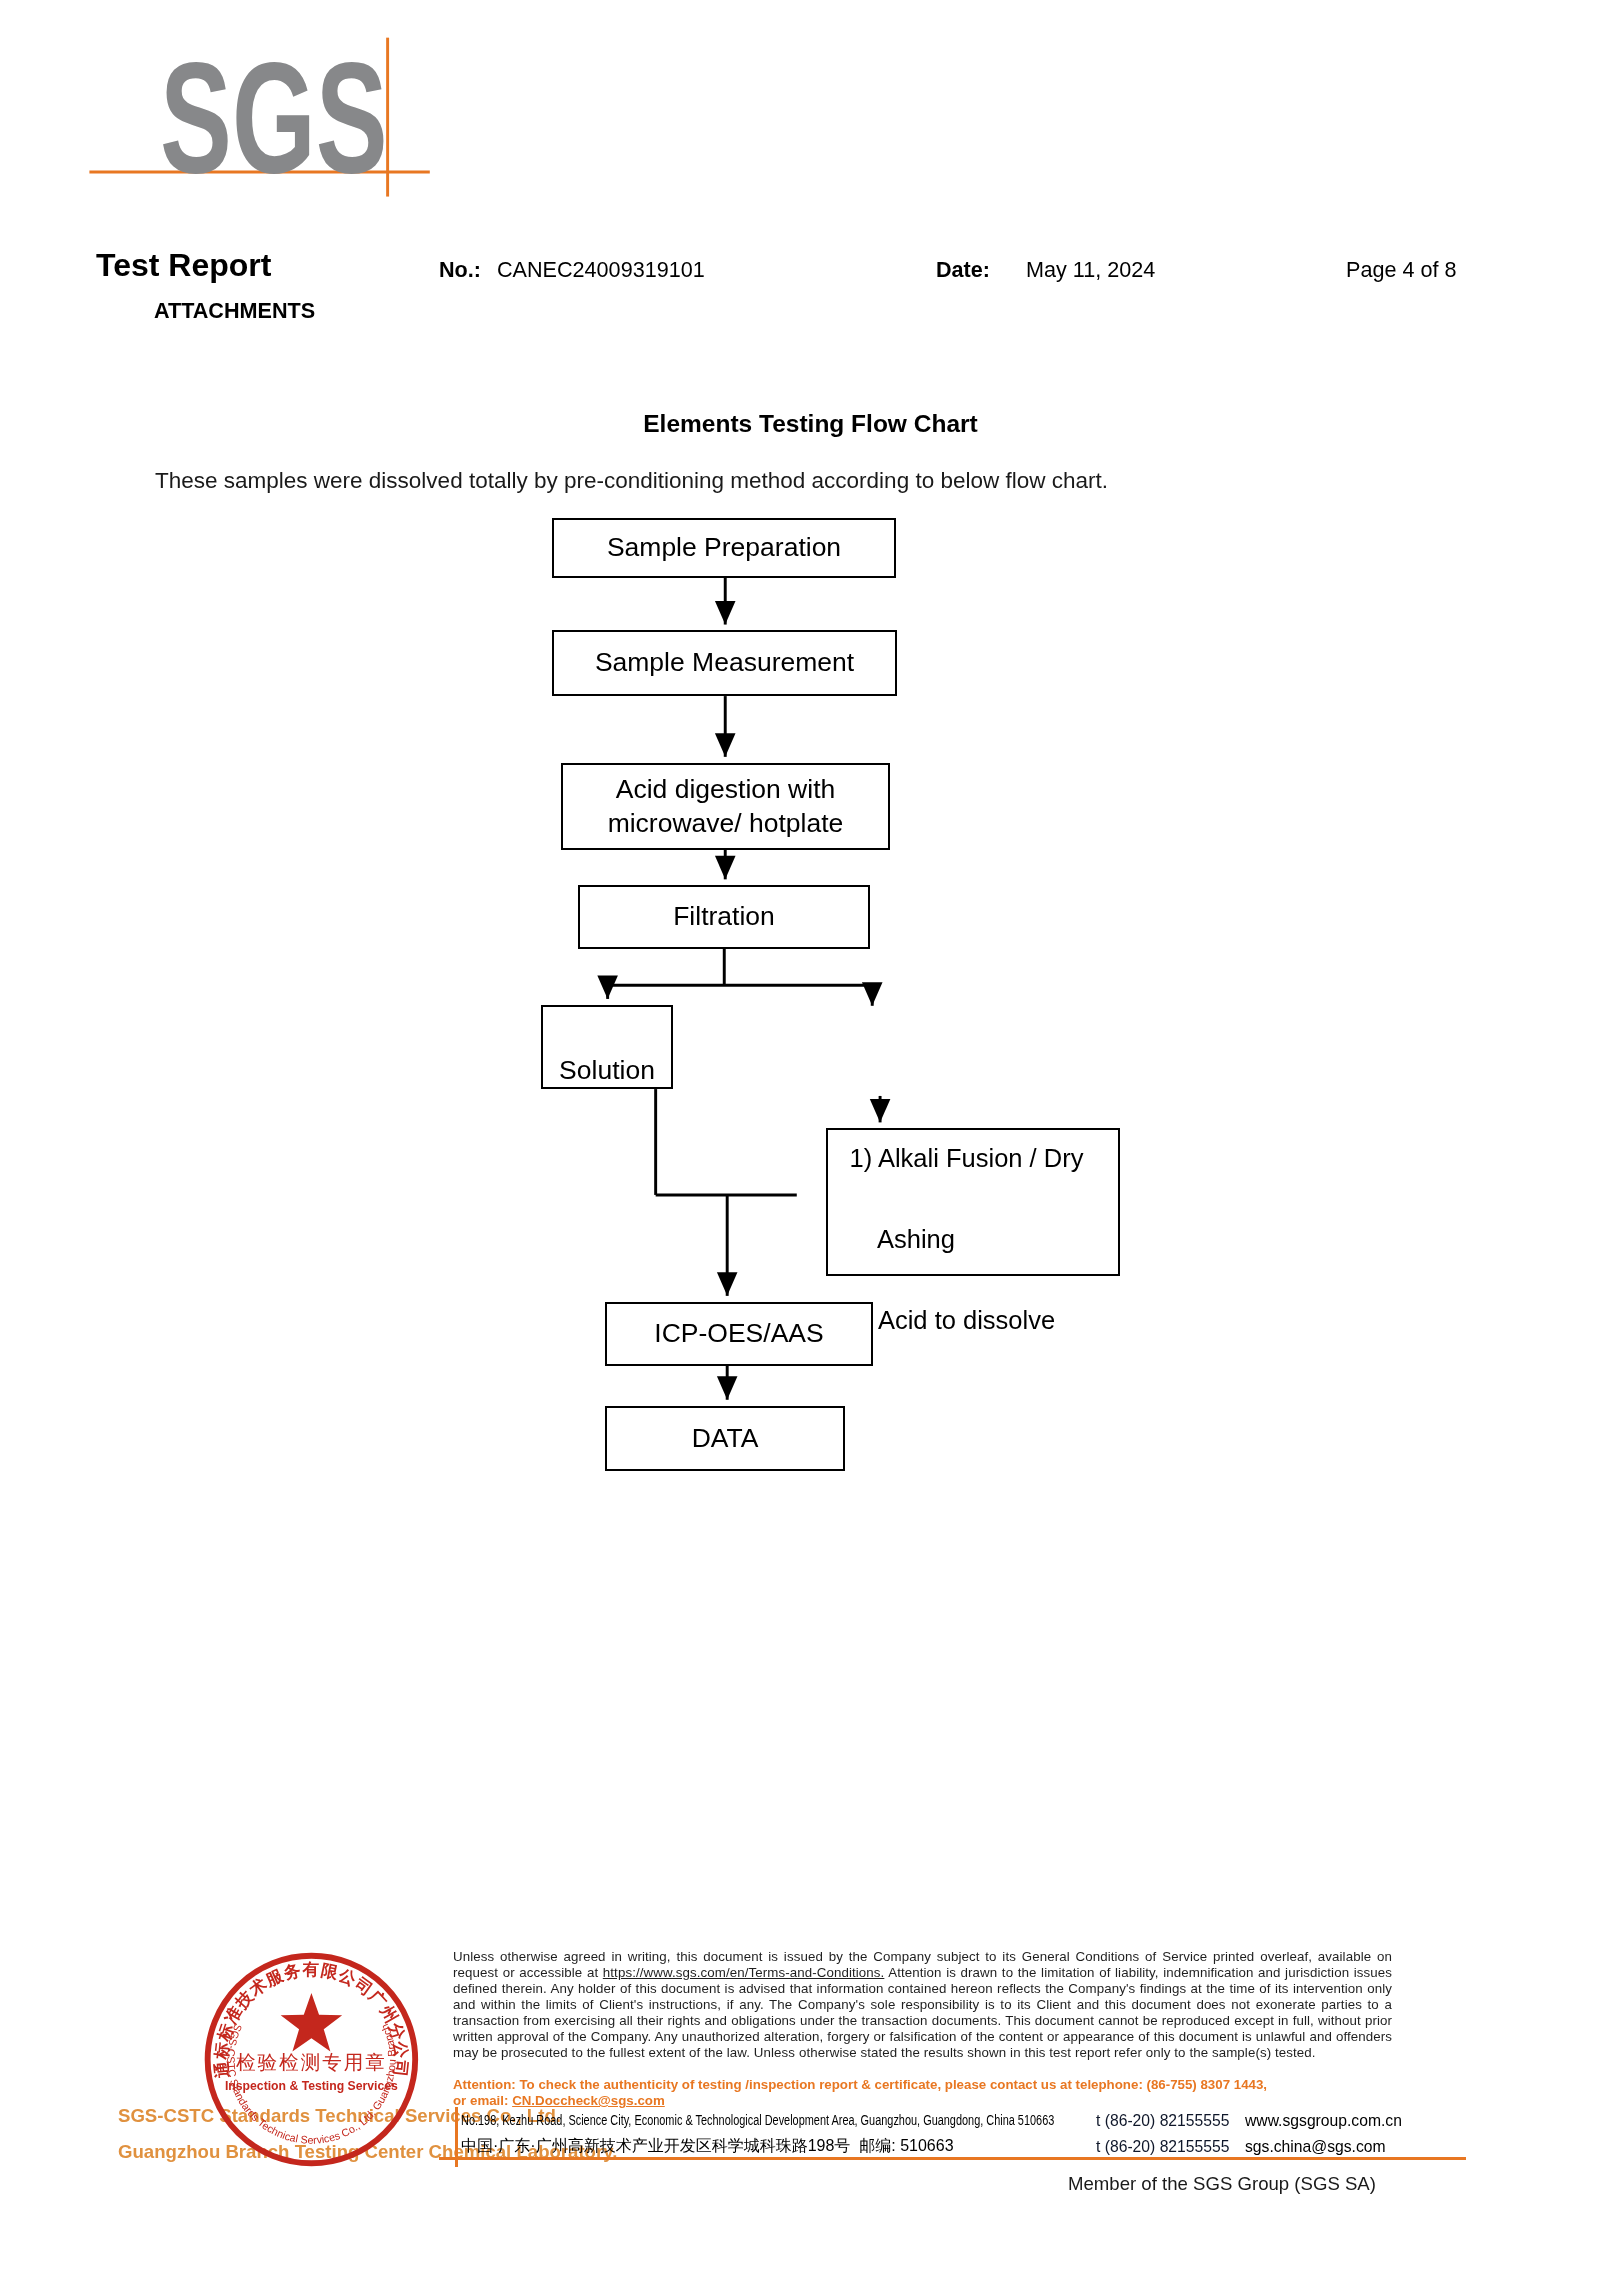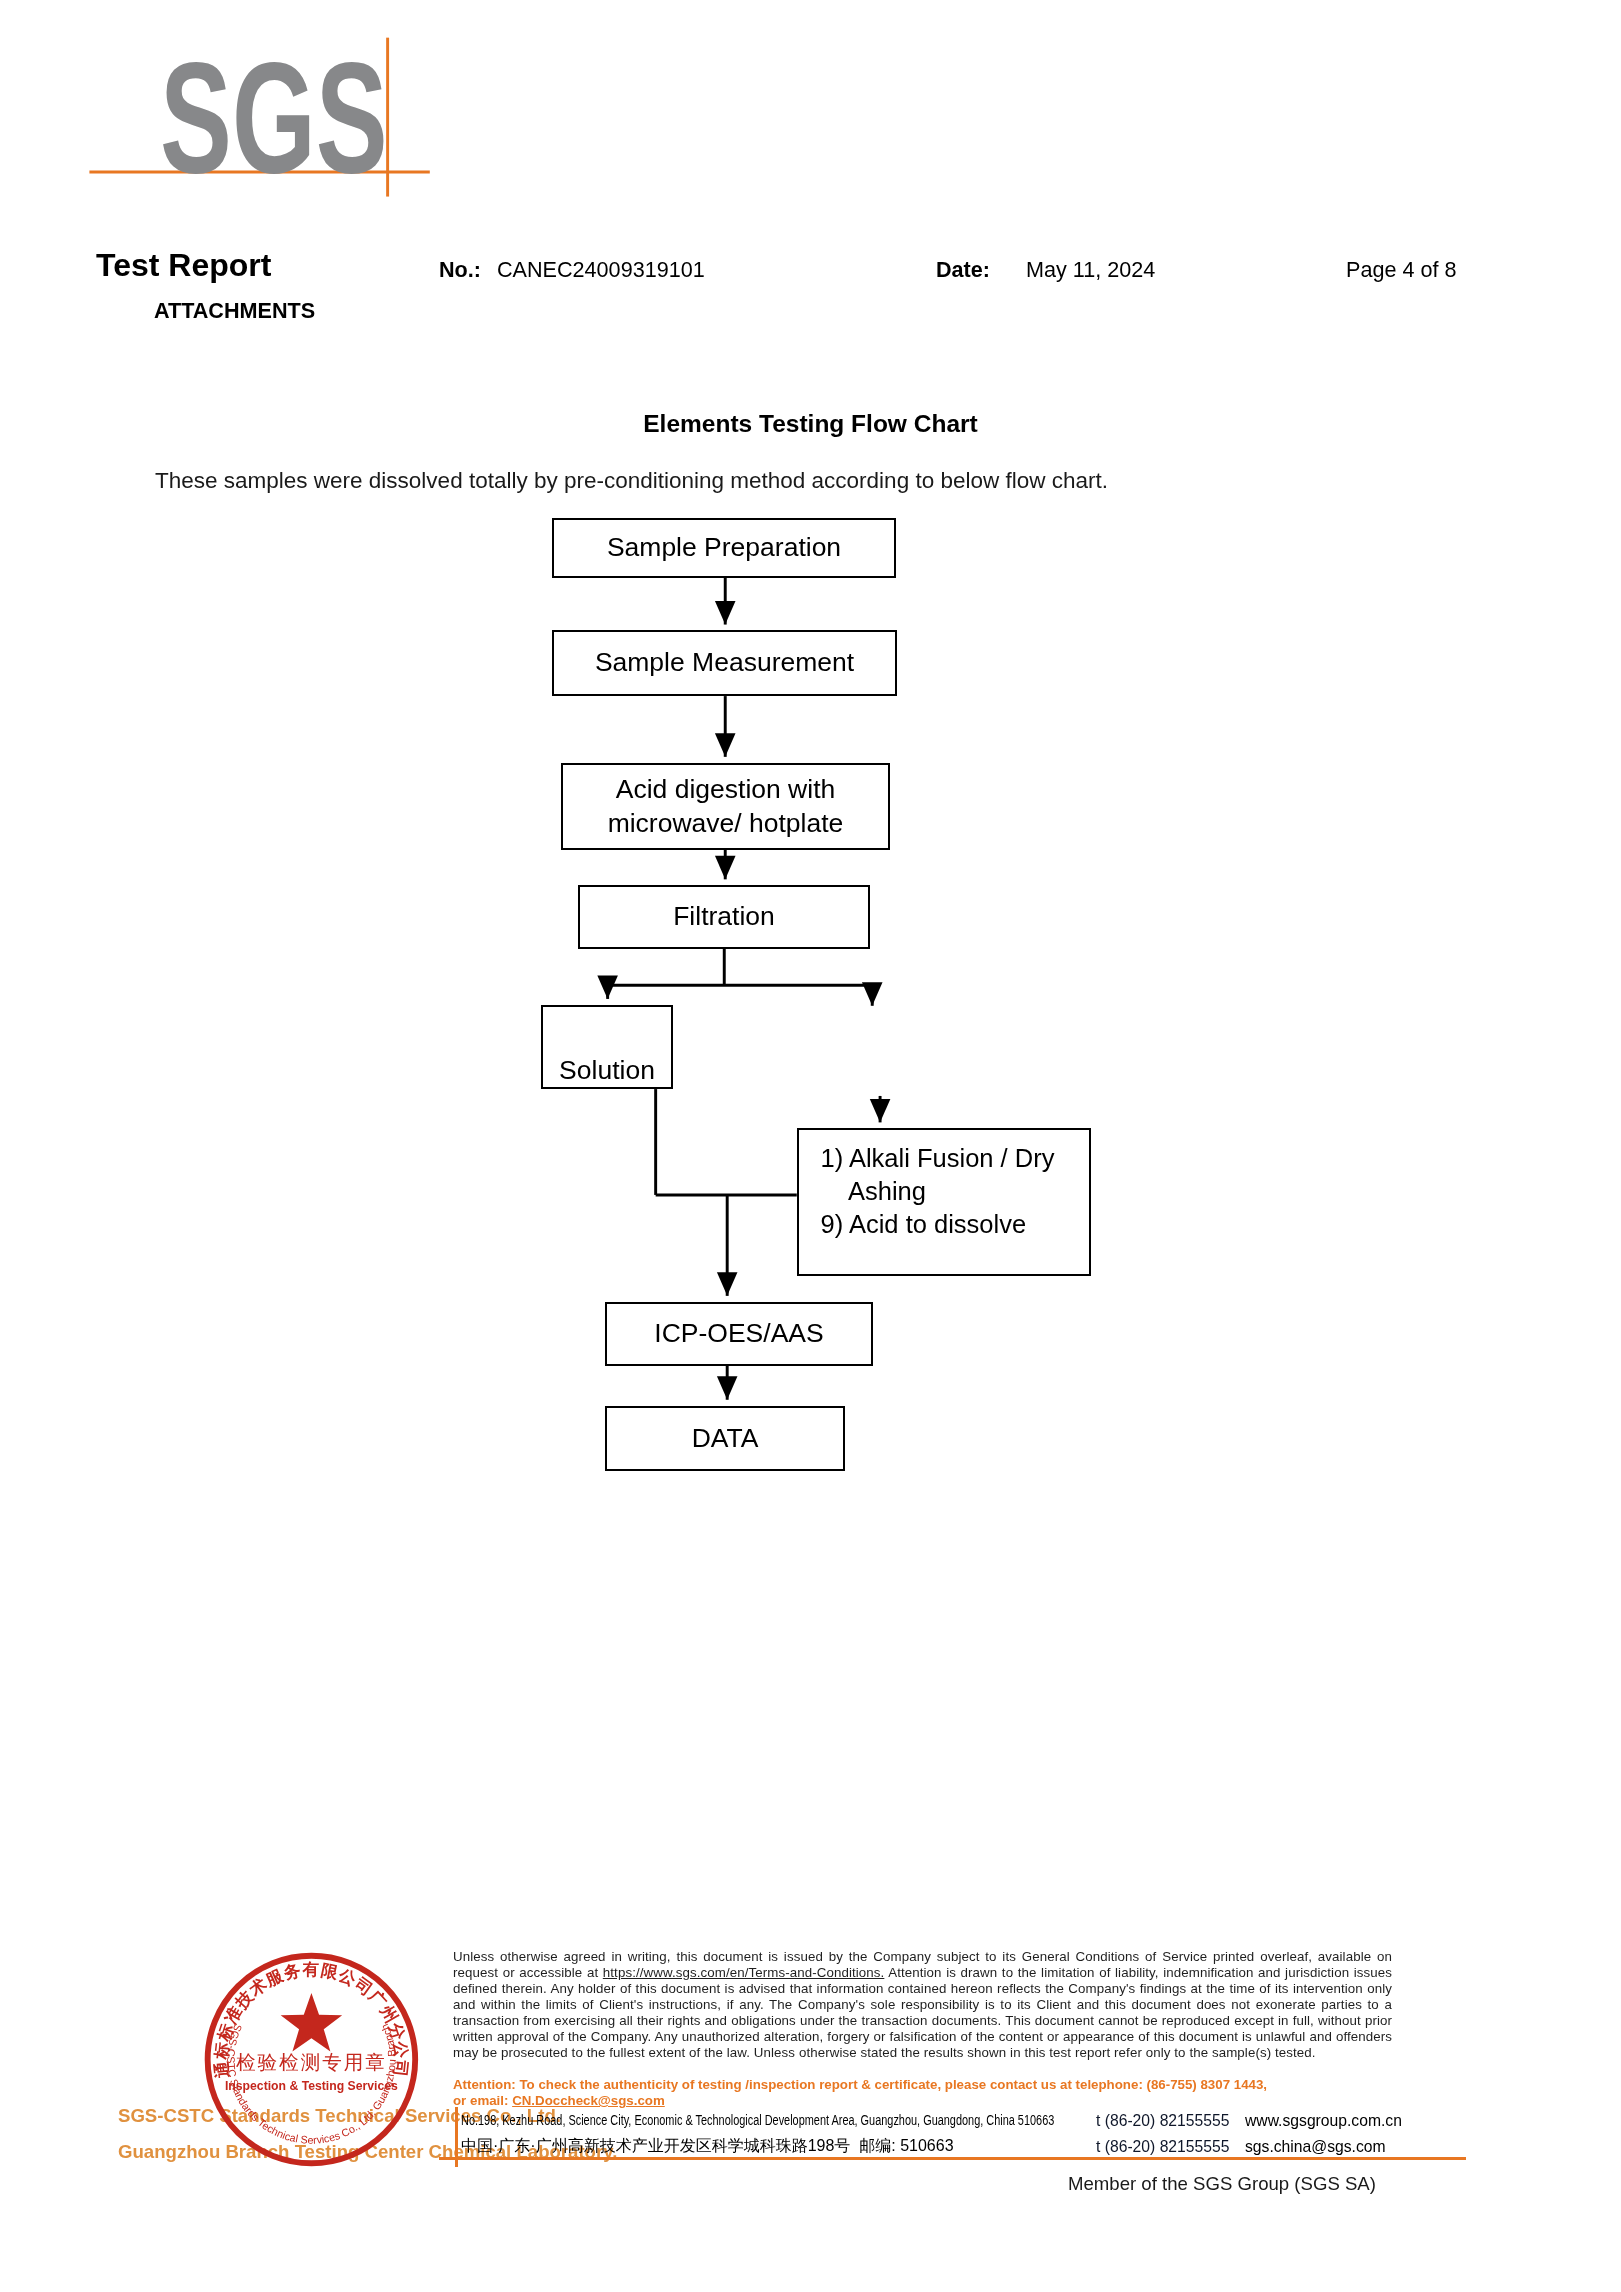--- a/index.html
+++ b/index.html
@@ -109,21 +109,21 @@
     <div class="node multiline" style="left:561px;top:263px;width:329px;height:87px;">
       <span>Acid digestion with</span>
       <span>microwave/ hotplate</span>
     </div>
     <div class="node" style="left:578px;top:385px;width:292px;height:64px;">
       <span>Filtration</span>
     </div>
     <div class="node" style="left:541px;top:505px;width:132px;height:84px;align-items:flex-end;">
       <span>Solution</span>
     </div>
-    <div class="node listbox" style="left:797px;top:628px;width:294px;height:148px;">
+    <div class="node listbox" style="left:826px;top:628px;width:294px;height:148px;gap:48px;">
       <span>1) Alkali Fusion / Dry</span>
       <span class="indent">Ashing</span>
       <span>9) Acid to dissolve</span>
     </div>
     <div class="node" style="left:605px;top:802px;width:268px;height:64px;">
       <span>ICP-OES/AAS</span>
     </div>
     <div class="node" style="left:605px;top:906px;width:240px;height:65px;">
       <span>DATA</span>
     </div>

